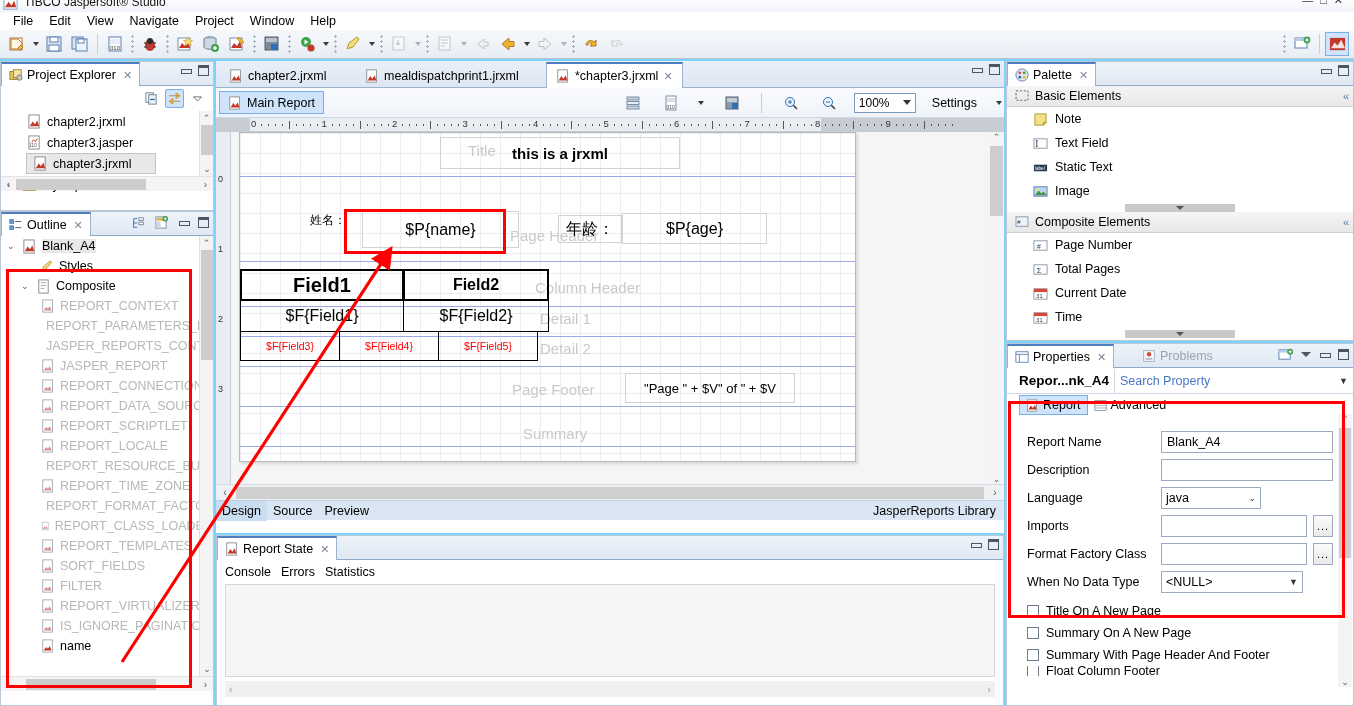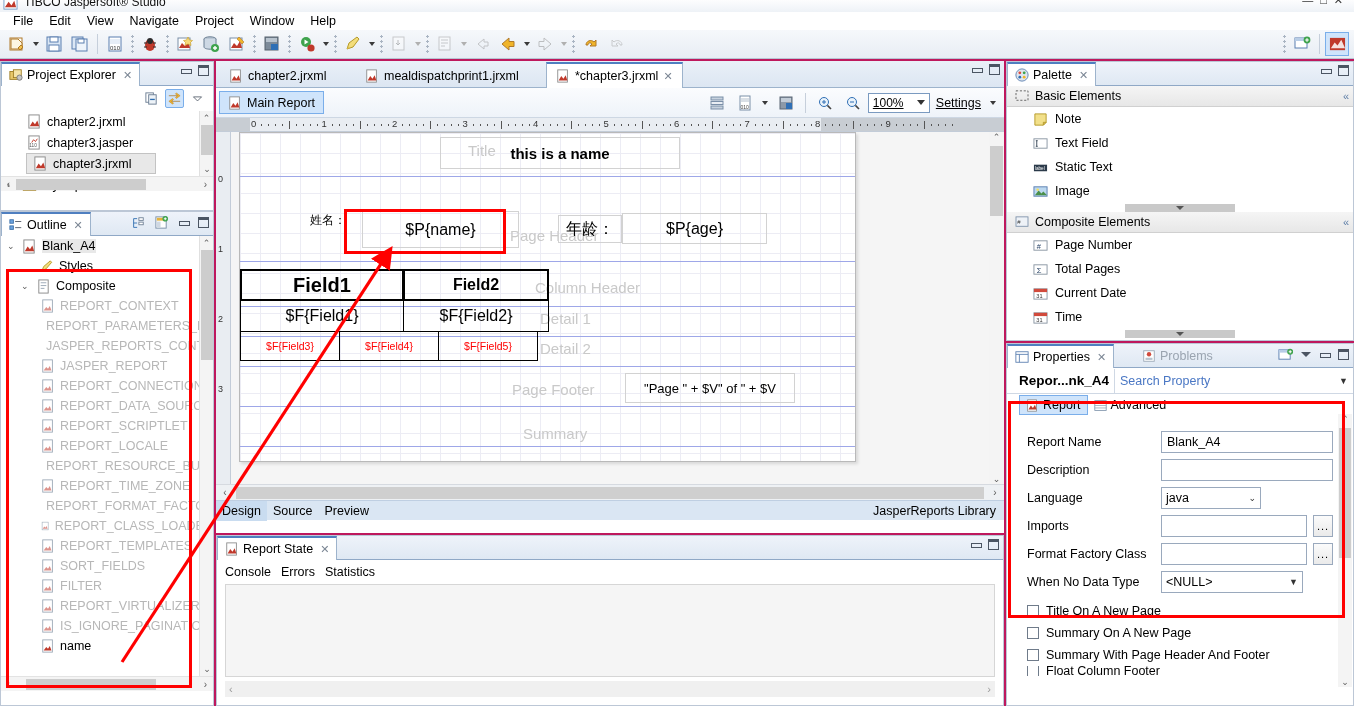--- a/index.html
+++ b/index.html
@@ -5,21 +5,21 @@
   * { box-sizing: border-box; }
   html, body {
     margin: 0; padding: 0;
     width: 1354px; height: 706px;
     overflow: hidden;
     font-family: "Liberation Sans", sans-serif;
     font-size: 12px;
     color: #000;
     background: #f0f0f0;
   }
-  .app { position: relative; width: 1354px; height: 706px; background: #be185d; }
+  .app { position: relative; width: 1354px; height: 706px; background: #7dd3fc; }
 
   
   .titlebar {
     position: absolute; left: 0; top: 0; width: 1354px; height: 12px;
     background: linear-gradient(#fdfdfe,#eef2f7);
     overflow: hidden;
   }
   .titlebar .tb-text {
     position: absolute; left: 24px; top: -5px; font-size: 12px; color: #111;
     white-space: nowrap;
@@ -669,21 +669,21 @@
     </div>
 
     <div class="subtool">
       <div class="mainreport">
         <svg width="14" height="14" viewBox="0 0 16 16">
             <rect x="2" y="1" width="11" height="14" fill="#fff" stroke="#8a8a8a"></rect>
             <path d="M3 13l3-5 2.5 3 2.5-4 2 6z" fill="#c0392b"></path>
           </svg>
         <span>Main Report</span>
       </div>
-      <div style="position:absolute; right:6px; display:flex; align-items:center; gap:2px;text-decoration:underline;">
+      <div style="position:absolute; right:0; display:flex; align-items:center; gap:12px;">
         <div class="tbtn">
           <svg width="16" height="16" viewBox="0 0 16 16">
               <rect x="2" y="2" width="12" height="3" fill="#c7d2de" stroke="#7a8fa8"></rect>
               <rect x="2" y="6.5" width="12" height="3" fill="#e9eef4" stroke="#7a8fa8"></rect>
               <rect x="2" y="11" width="12" height="3" fill="#c7d2de" stroke="#7a8fa8"></rect>
             </svg>
         </div>
         <div class="tbtn">
           <svg width="16" height="16" viewBox="0 0 16 16">
               <rect x="3" y="1" width="10" height="14" fill="#fff" stroke="#7a8fa8"></rect>
@@ -849,21 +849,21 @@
         <div class="bandline" style="top:313px;"></div>
 
         <div class="bandlabel" style="left:228px; top:9px;">Title</div>
         <div class="bandlabel" style="left:270px; top:94px;">Page Header</div>
         <div class="bandlabel" style="left:295px; top:146px;">Column Header</div>
         <div class="bandlabel" style="left:300px; top:177px;">Detail 1</div>
         <div class="bandlabel" style="left:300px; top:207px;">Detail 2</div>
         <div class="bandlabel" style="left:272px; top:248px;">Page Footer</div>
         <div class="bandlabel" style="left:283px; top:292px;">Summary</div>
 
-        <div class="el bold" style="left:200px; top:4px; width:240px; height:32px; font-size:15px;">this is a name</div>
+        <div class="el bold" style="left:200px; top:4px; width:240px; height:32px; font-size:15px;">this is a jrxml</div>
 
         <div class="el nb" style="left:57px; top:74px; width:62px; height:26px; font-size:12px;">姓名：</div>
         <div class="el" style="left:122px; top:78px; width:157px; height:37px; font-size:16px;">$P{name}</div>
         <div class="el" style="left:318px; top:82px; width:64px; height:28px; font-size:16px;">年龄：</div>
         <div class="el" style="left:382px; top:80px; width:145px; height:31px; font-size:16px;">$P{age}</div>
 
         <div class="el thick bold" style="left:0px; top:136px; width:164px; height:32px; font-size:20px; border-width:2px;">Field1</div>
         <div class="el thick bold" style="left:163px; top:136px; width:146px; height:32px; font-size:16px; border-width:2px;">Field2</div>
 
         <div class="el thick" style="left:0px; top:167px; width:164px; height:32px; font-size:16px;">$F{Field1}</div>

